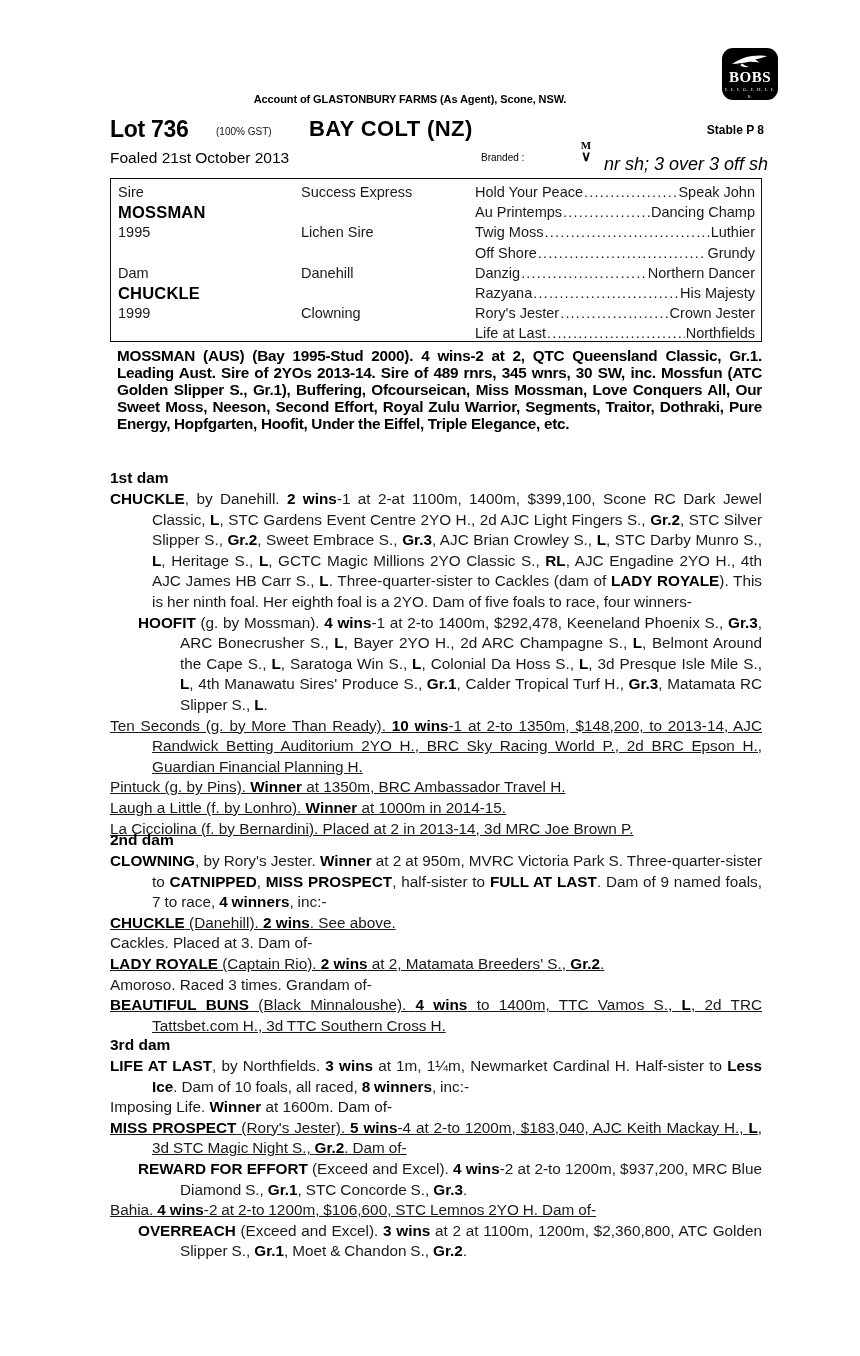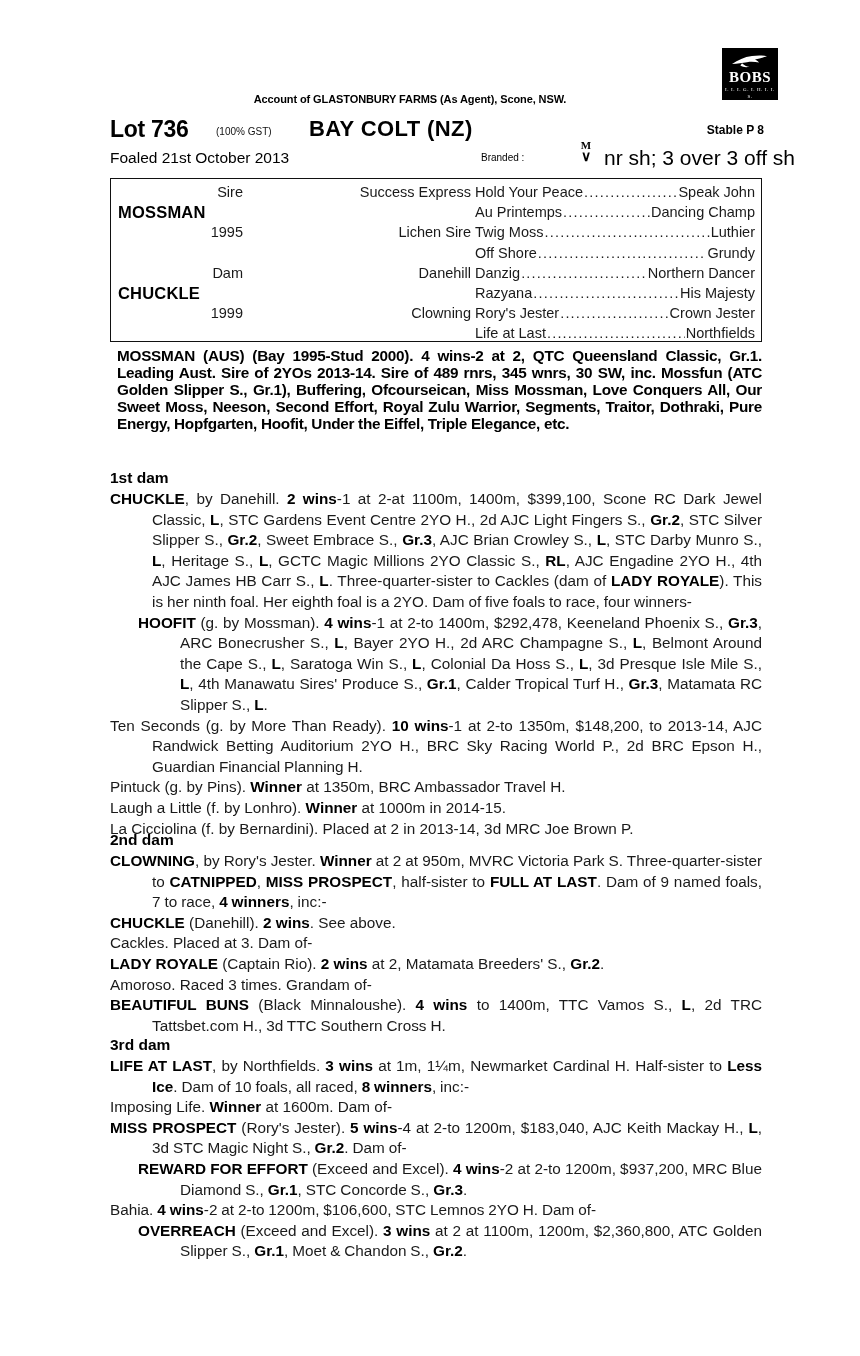--- a/index.html
+++ b/index.html
@@ -28,20 +28,21 @@
   .logo {
     position: absolute;
     left: 722px;
     top: 48px;
     width: 56px;
     height: 52px;
     background: #000;
     color: #fff;
     text-align: center;
     overflow: hidden;
+    border-radius: 11px;
   }
   .logo .bird {
     display: block;
     margin: 5px auto 0 auto;
     width: 40px;
     height: 16px;
   }
   .logo .bobs-word {
     display: block;
     font-family: "Liberation Serif", serif;
@@ -145,24 +146,25 @@
   .brand-mark .bm-bot {
     display: block;
     text-align: center;
     font-weight: bold;
     font-size: 14px;
     line-height: 13px;
     margin-top: -1px;
   }
   .branded-rest {
     position: absolute;
-    left: 494px; top: 0;
-    font-size: 21px;
+    left: 494px; top: 6px;
+    font-size: 18px;
     line-height: 22px;
     white-space: nowrap;
+    font-style: italic;
   }
 
   
   .ped-table {
     position: absolute;
     left: 110px;
     top: 178px;
     width: 652px;
     height: 164px;
     border: 1.5px solid #111;
@@ -187,21 +189,20 @@
   .ped-col-c {
     position: absolute;
     left: 364px; top: 3px;
     right: 6px;
   }
   .ped-line {
     font-size: 14.5px;
     line-height: 20.2px;
     white-space: nowrap;
     color: #1a1a1a;
-    text-align: right;
   }
   .ped-name {
     font-weight: bold;
     font-size: 16.5px;
     line-height: 20.2px;
     letter-spacing: 0.2px;
     color: #000;
   }
   .ped-gap {
     height: 20.2px;
@@ -249,21 +250,21 @@
   .p {
     font-size: 15.3px;
     line-height: 20.6px;
     text-align: justify;
     color: #1a1a1a;
     margin: 0;
   }
   .p b, .p strong { color: #000; font-weight: bold; }
   .ind0 { padding-left: 0; text-indent: 0; }
   .hang1 { padding-left: 42px; text-indent: -42px; }
-  .lvl1 { padding-left: 42px; text-indent: -42px; }
+  .lvl1 { padding-left: 42px; text-indent: -42px; text-decoration: underline; }
   .lvl1b { padding-left: 70px; text-indent: -42px; }
   .lvl2 { padding-left: 70px; text-indent: -42px; }
   .nojust { text-align: left; }
   .tight { word-spacing: -0.3px; }
 </style>
 </head>
 <body>
 
 <div class="page">
 

